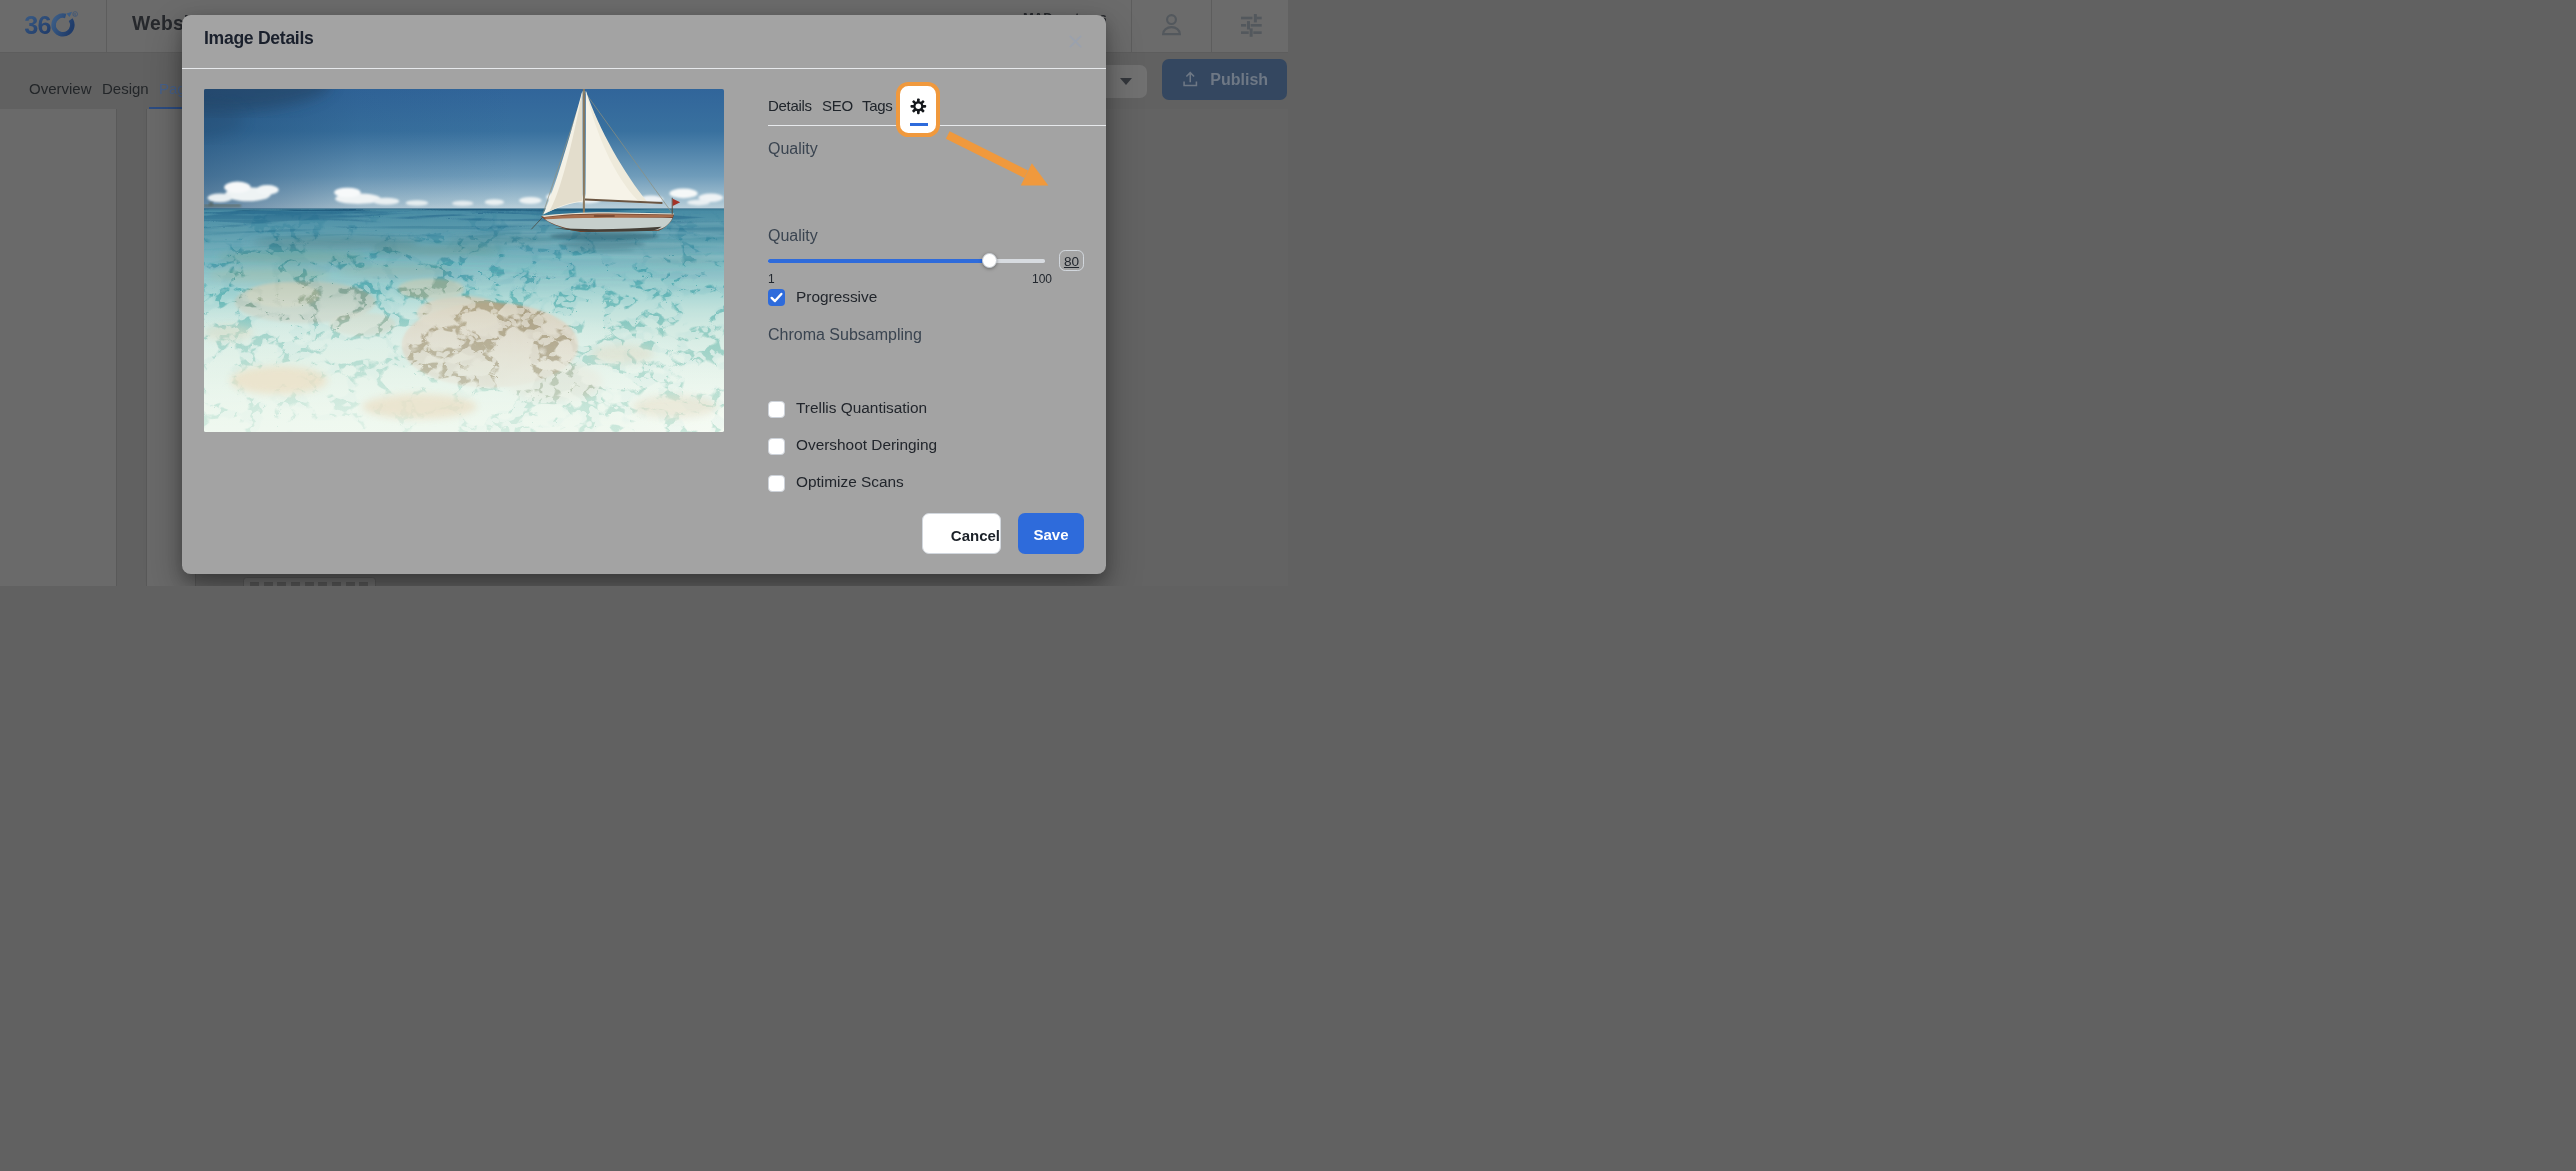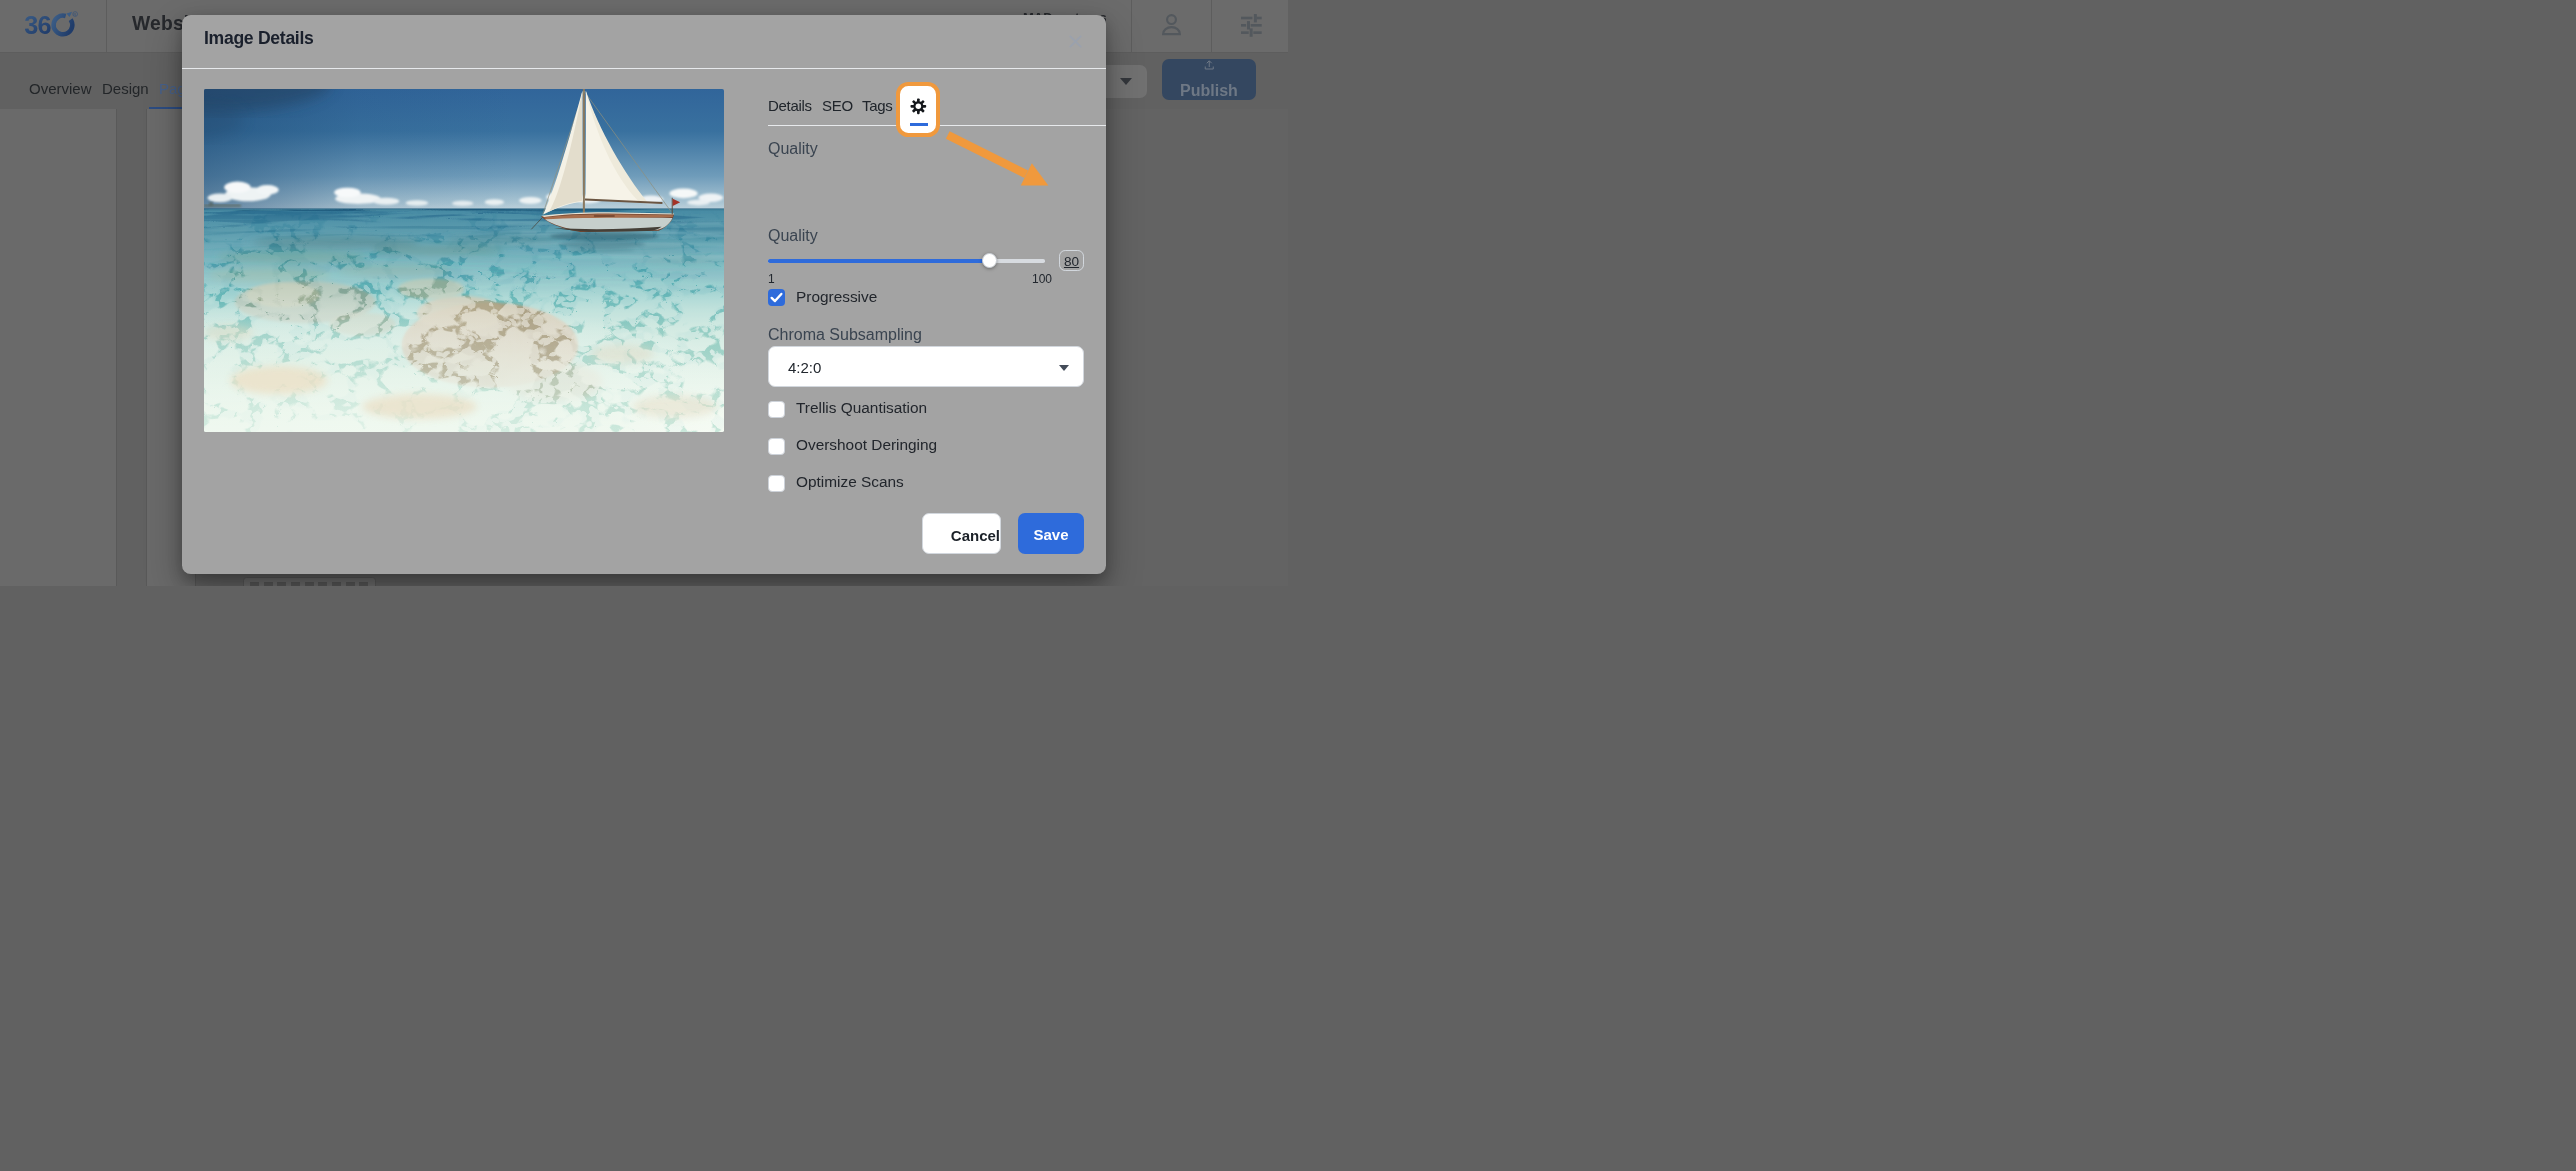--- a/index.html
+++ b/index.html
@@ -11,21 +11,21 @@
 #hdr { position:absolute; left:0; top:0; width:1288px; height:53px; background:#6b6b6b; border-bottom:0.9px solid #5d5d5d; }
 .vdiv { position:absolute; top:0; width:0.9px; height:53px; background:#5d5d5d; }
 #apptitle { position:absolute; left:132px; top:13px; font-size:19.3px; font-weight:bold; color:#26282c; letter-spacing:0.2px;}
 #sitename { position:absolute; left:1023px; top:9.7px; width:83px; overflow:hidden; font-size:13px; font-weight:bold; color:#26282c; white-space:nowrap; }
 #tabs { position:absolute; left:0; top:53px; width:1288px; height:56px; background:#616161; }
 .tab { position:absolute; top:28px; font-size:15px; line-height:1; color:#232629; }
 #tab-pages { color:#46618c; }
 #pgline { position:absolute; left:149px; top:54px; width:62px; height:2.2px; background:#2c4c82; }
 #graysel { position:absolute; left:1042px; top:12px; width:105px; height:33px; background:#717171; border-radius:7px; }
 #graysel .caret { position:absolute; right:15px; top:13px; width:0; height:0; border-left:6.2px solid transparent; border-right:6.2px solid transparent; border-top:7px solid #33363b; }
-#publish { position:absolute; left:1162px; top:6.2px; width:94px; height:41px; background:#344760; border-radius:7px; display:flex; align-items:center; justify-content:center; gap:11px;flex-direction:column; }
+#publish { position:absolute; left:1162px; top:6.2px; width:125px; height:41px; background:#344760; border-radius:7px; display:flex; align-items:center; justify-content:center; gap:11px; }
 #publish span { font-size:16px; font-weight:bold; color:#6e7885; }
 #sidebar { position:absolute; left:0; top:109px; width:117px; height:477px; background:#6a6a6a; border-right:0.9px solid #595959; }
 #panel2 { position:absolute; left:146px; top:109px; width:50px; height:477px; background:#6a6a6a; border-left:0.9px solid #595959; border-right:0.9px solid #595959; }
 #canvas { position:absolute; left:196px; top:109px; width:1092px; height:477px; background:#636363; }
 #dock { position:absolute; left:243px; top:577px; width:133px; height:17.6px; background:#6e6e6e; border:0.9px solid #5a5a5a; border-radius:3.5px; }
 .sq { position:absolute; top:4px; width:8.8px; height:8.8px; background:#585858; }
 
 
 #modal { position:absolute; left:182px; top:15.4px; width:924px; height:559px; background:#a3a3a3; border-radius:8.8px; box-shadow:0 5.3px 14px rgba(0,0,0,0.22), 0 16px 37px rgba(0,0,0,0.3); }
 #mtitle { position:absolute; left:22px; top:15px; font-size:17.6px; line-height:1; font-weight:bold; letter-spacing:-0.3px; color:#1a202c; }
@@ -364,24 +364,20 @@
   <div class="minmax" style="left:831px;top:258px;width:39px;text-align:right">100</div>
 
   <div class="cb on" style="top:274px">
     <svg width="17" height="17" viewBox="0 0 20 20" fill="none" stroke="#fff" stroke-width="2.8" stroke-linecap="round" stroke-linejoin="round">
         <path d="M4.3 10.5 L8.2 14.2 L15.7 5.8"></path>
       </svg>
   </div>
   <div class="cblabel" style="top:274px">Progressive</div>
 
   <div class="label" style="left:586px;top:312px">Chroma Subsampling</div>
-  <div class="sel" style="top:331px">
-    <div class="txt">4:2:0</div>
-      <div class="caret"></div>
-  </div>
 
   <div class="cb off" style="top:386px"></div>
   <div class="cblabel" style="top:385px">Trellis Quantisation</div>
   <div class="cb off" style="top:423px"></div>
   <div class="cblabel" style="top:422px">Overshoot Deringing</div>
   <div class="cb off" style="top:460px"></div>
   <div class="cblabel" style="top:459px">Optimize Scans</div>
 
   <div id="btn-cancel"><span>Cancel</span></div>
   <div id="btn-save"><span>Save</span></div>

